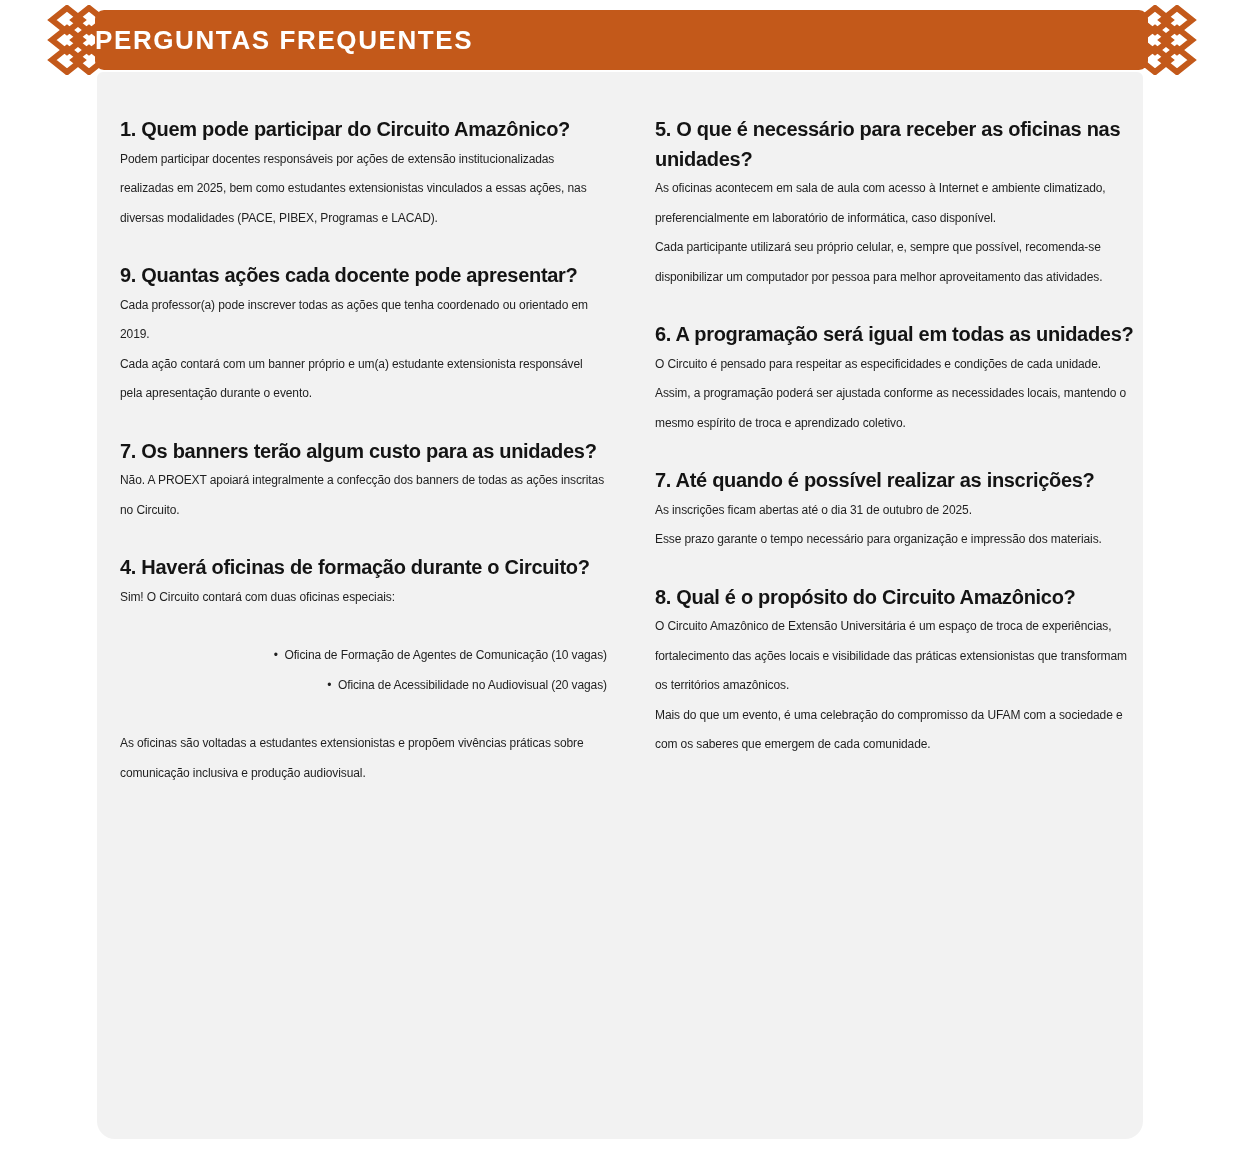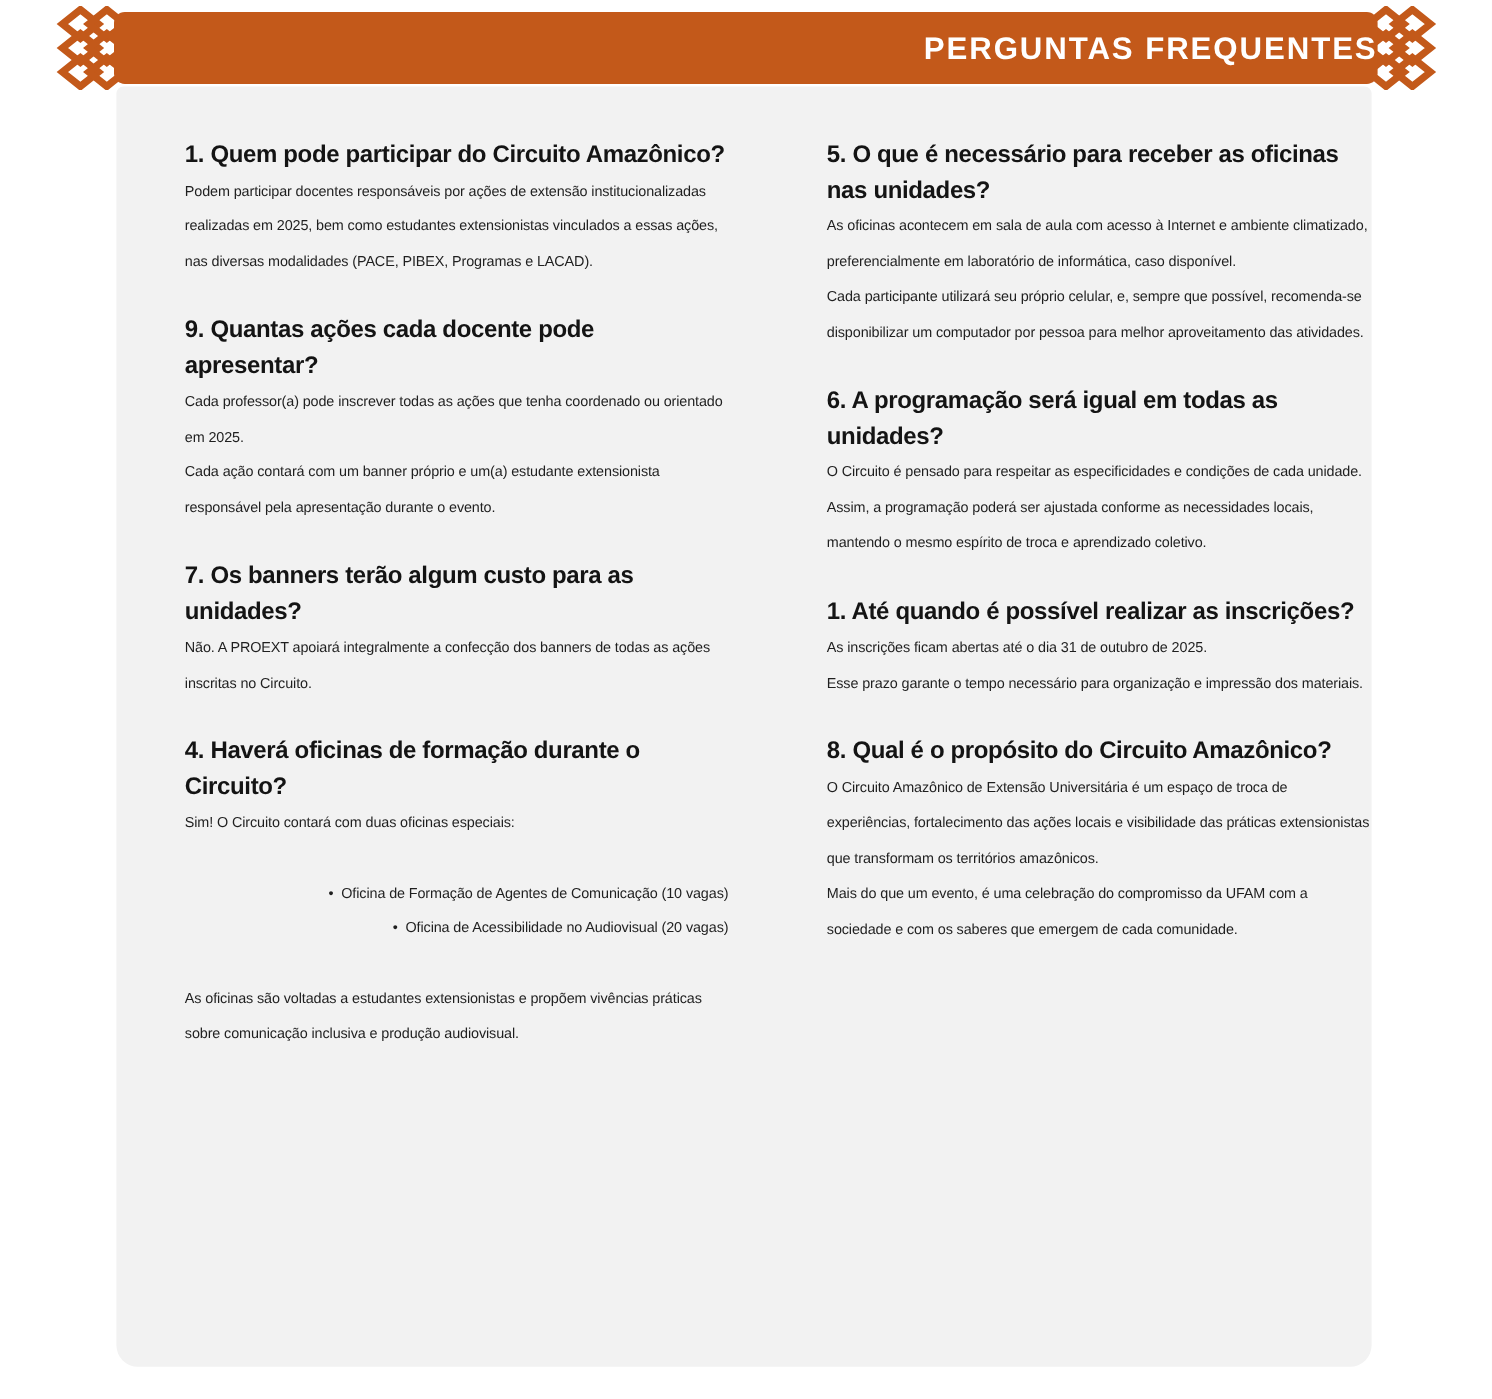--- a/index.html
+++ b/index.html
@@ -17,21 +17,21 @@
     position:relative;
     width:1243px;height:1166px;
     background:var(--page-bg);
     overflow:hidden;
   }
   
   .topbar{
     position:absolute;left:95px;top:10px;width:1053px;height:60px;
     background:var(--accent);
     border-radius:9px;
-    display:flex;align-items:center;justify-content:flex-end;
+    display:flex;align-items:center;justify-content:flex-start;
     z-index:2;
   }
   .topbar h1{
     color:var(--title-text);
     font-size:26px;font-weight:700;
     letter-spacing:1.6px;
     text-transform:uppercase;
   }
   .deco{
     position:absolute;top:5px;color:var(--accent);z-index:1;
@@ -43,21 +43,21 @@
   .panel{
     position:absolute;left:97px;top:72px;width:1046px;height:1067px;
     background:var(--panel-bg);
     border-radius:6px 6px 18px 18px;
   }
   .columns{
     display:flex;gap:48px;
     padding:43px 8px 0 23px;
   }
   .col{width:487px;flex:0 0 487px;}
-  .item{margin-bottom:28px;margin-left:34px;}
+  .item{margin-bottom:28px;}
   .q{
     font-size:20px;font-weight:700;
     line-height:29.5px;
     letter-spacing:-0.3px;
     color:var(--heading-text);
   }
   .a{
     font-size:12px;font-weight:400;
     line-height:29.5px;
     letter-spacing:-0.1px;
@@ -107,21 +107,21 @@
 
       <div class="col">
 
         <section class="item">
           <h3 class="q">1. Quem pode participar do Circuito Amazônico?</h3>
           <p class="a">Podem participar docentes responsáveis por ações de extensão institucionalizadas realizadas em 2025, bem como estudantes extensionistas vinculados a essas ações, nas diversas modalidades (PACE, PIBEX, Programas e LACAD).</p>
         </section>
 
         <section class="item">
           <h3 class="q">9. Quantas ações cada docente pode apresentar?</h3>
-          <p class="a">Cada professor(a) pode inscrever todas as ações que tenha coordenado ou orientado em 2025.</p>
+          <p class="a">Cada professor(a) pode inscrever todas as ações que tenha coordenado ou orientado em 2019.</p>
           <p class="a">Cada ação contará com um banner próprio e um(a) estudante extensionista responsável pela apresentação durante o evento.</p>
         </section>
 
         <section class="item">
           <h3 class="q">7. Os banners terão algum custo para as unidades?</h3>
           <p class="a">Não. A PROEXT apoiará integralmente a confecção dos banners de todas as ações inscritas no Circuito.</p>
         </section>
 
         <section class="item">
           <h3 class="q">4. Haverá oficinas de formação durante o Circuito?</h3>
@@ -141,21 +141,21 @@
           <p class="a">Cada participante utilizará seu próprio celular, e, sempre que possível, recomenda-se disponibilizar um computador por pessoa para melhor aproveitamento das atividades.</p>
         </section>
 
         <section class="item">
           <h3 class="q">6. A programação será igual em todas as unidades?</h3>
           <p class="a">O Circuito é pensado para respeitar as especificidades e condições de cada unidade.</p>
           <p class="a">Assim, a programação poderá ser ajustada conforme as necessidades locais, mantendo o mesmo espírito de troca e aprendizado coletivo.</p>
         </section>
 
         <section class="item">
-          <h3 class="q">1. Até quando é possível realizar as inscrições?</h3>
+          <h3 class="q">7. Até quando é possível realizar as inscrições?</h3>
           <p class="a">As inscrições ficam abertas até o dia 31 de outubro de 2025.</p>
           <p class="a">Esse prazo garante o tempo necessário para organização e impressão dos materiais.</p>
         </section>
 
         <section class="item">
           <h3 class="q">8. Qual é o propósito do Circuito Amazônico?</h3>
           <p class="a">O Circuito Amazônico de Extensão Universitária é um espaço de troca de experiências, fortalecimento das ações locais e visibilidade das práticas extensionistas que transformam os territórios amazônicos.</p>
           <p class="a">Mais do que um evento, é uma celebração do compromisso da UFAM com a sociedade e com os saberes que emergem de cada comunidade.</p>
         </section>
 

